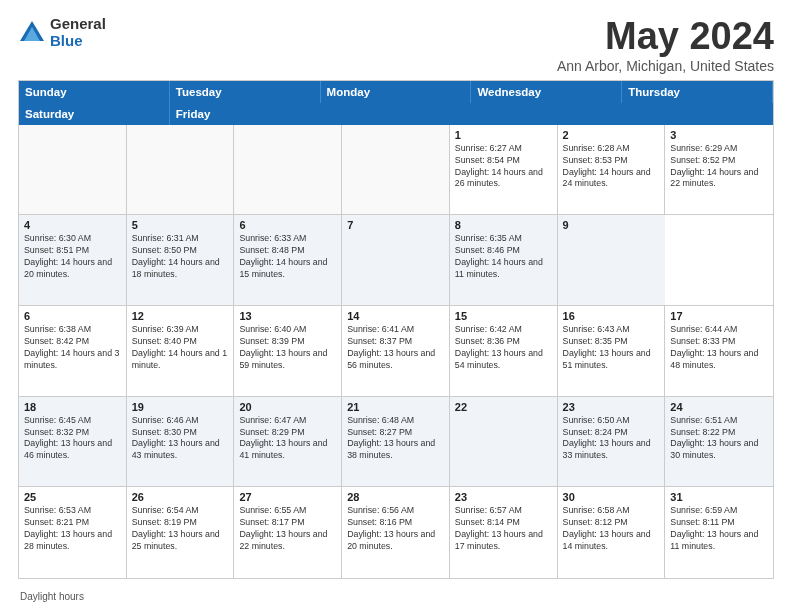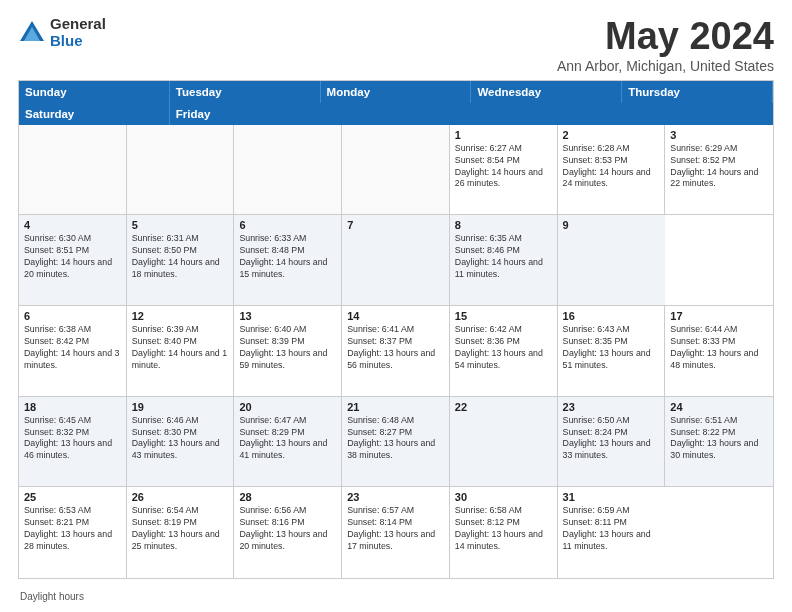--- a/index.html
+++ b/index.html
@@ -257,20 +257,24 @@
         <div class="cal-row">
           <div class="cal-cell">
             <div class="day-num">25</div>
             <div class="day-info">Sunrise: 6:53 AM<br>Sunset: 8:21 PM<br>Daylight: 13 hours and 28 minutes.</div>
           </div>
           <div class="cal-cell">
             <div class="day-num">26</div>
             <div class="day-info">Sunrise: 6:54 AM<br>Sunset: 8:19 PM<br>Daylight: 13 hours and 25 minutes.</div>
           </div>
           <div class="cal-cell">
+            <div class="day-num">27</div>
+            <div class="day-info">Sunrise: 6:55 AM<br>Sunset: 8:17 PM<br>Daylight: 13 hours and 22 minutes.</div>
+          </div>
+          <div class="cal-cell">
             <div class="day-num">28</div>
             <div class="day-info">Sunrise: 6:56 AM<br>Sunset: 8:16 PM<br>Daylight: 13 hours and 20 minutes.</div>
           </div>
           <div class="cal-cell">
             <div class="day-num">23</div>
             <div class="day-info">Sunrise: 6:57 AM<br>Sunset: 8:14 PM<br>Daylight: 13 hours and 17 minutes.</div>
           </div>
           <div class="cal-cell">
             <div class="day-num">30</div>
             <div class="day-info">Sunrise: 6:58 AM<br>Sunset: 8:12 PM<br>Daylight: 13 hours and 14 minutes.</div>

